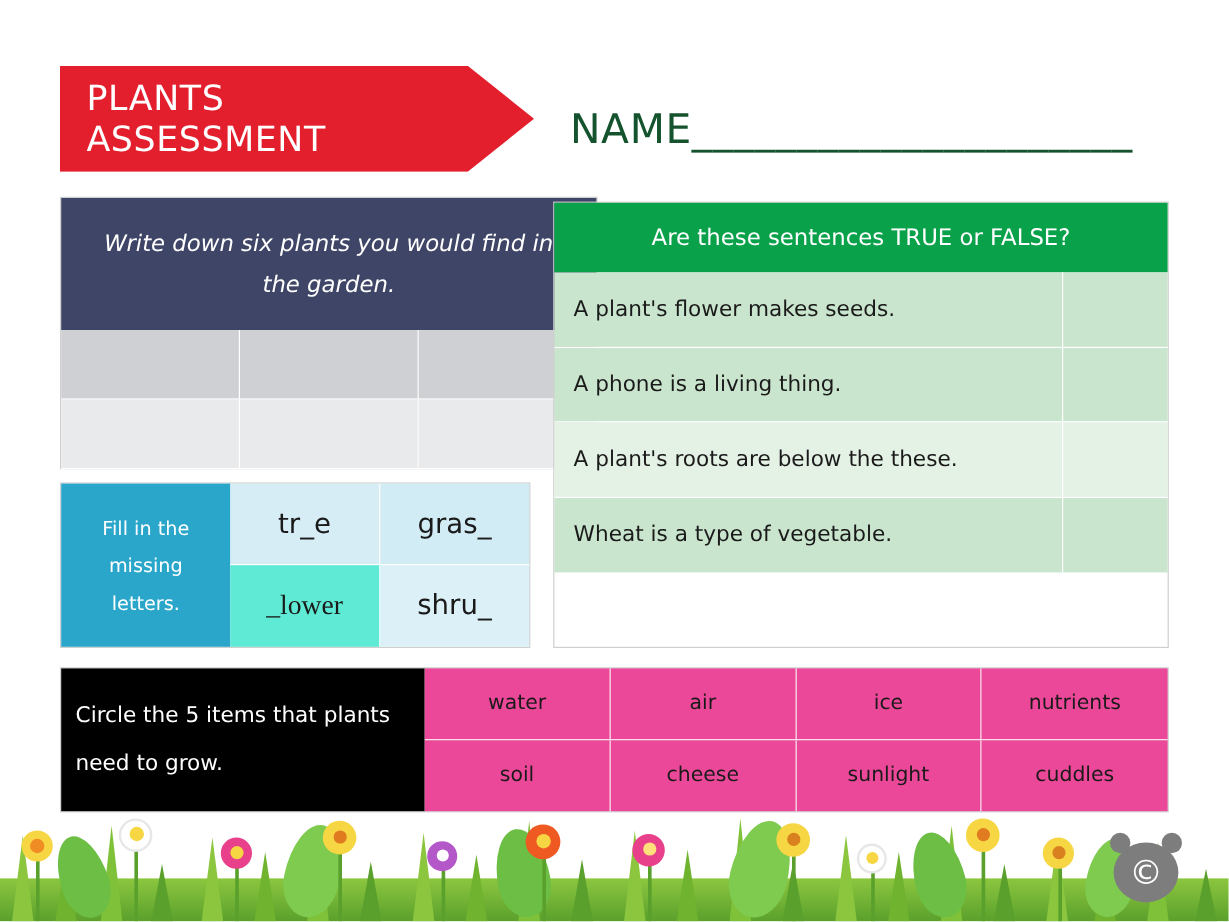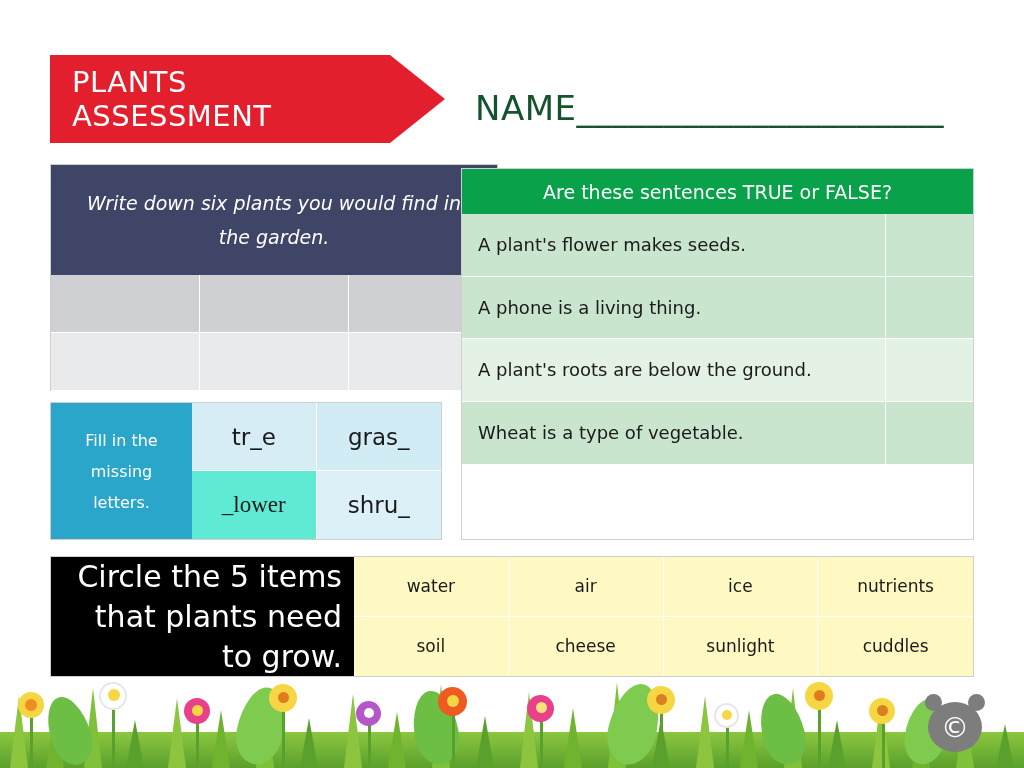--- a/index.html
+++ b/index.html
@@ -130,21 +130,21 @@
   .letter-cell.shade3 { background: #dcf0f7; }
 
   
   #tf-box {
     position: absolute;
     left: 461px; top: 168px;
     width: 513px; height: 372px;
     border: 1px solid #cfcfcf;
   }
   #tf-header {
-    width: 100%; height: 45px;
+    width: 100%; height: 58px;
     background: #0aa14b;
     color: #ffffff;
     display: flex; align-items: center; justify-content: center;
     font-size: 19px;
     text-align: center;
   }
   .tf-row {
     display: flex;
     width: 100%;
     height: 62.5px;
@@ -175,37 +175,37 @@
     width: 924px; height: 121px;
     display: flex;
     border: 1px solid #cfcfcf;
   }
   #circle-label {
     width: 303px;
     background: #000000;
     color: #ffffff;
     display: flex; flex-direction: column;
     align-items: center; justify-content: center;
-    text-align: right;
-    font-size: 30px;
+    text-align: left;
+    font-size: 18px;
     line-height: 40px;
     padding: 0 12px;
   }
   #circle-grid {
     flex: 1 1 auto;
     display: grid;
     grid-template-columns: repeat(4, 1fr);
     grid-template-rows: 1fr 1fr;
     background: #c9c9c9;
   }
   .circle-cell {
     display: flex; align-items: center; justify-content: center;
     font-size: 17px;
     color: #1a1a1a;
-    background: #fef9c3;
+    background: #ec4899;
     border-right: 1px solid #ffffff;
     border-bottom: 1px solid #ffffff;
   }
   .circle-cell:nth-child(4n) { border-right: none; }
   .circle-cell:nth-child(n+5) { border-bottom: none; }
 
   
   #flower-border {
     position: absolute;
     left: 0; bottom: 0;
@@ -309,21 +309,21 @@
     <div id="tf-header">Are these sentences TRUE or FALSE?</div>
     <div class="tf-row t0">
       <div class="tf-text">A plant's flower makes seeds.</div>
       <div class="tf-answer"></div>
     </div>
     <div class="tf-row t2">
       <div class="tf-text">A phone is a living thing.</div>
       <div class="tf-answer"></div>
     </div>
     <div class="tf-row t3">
-      <div class="tf-text">A plant's roots are below the ground.</div>
+      <div class="tf-text">A plant's roots are below the these.</div>
       <div class="tf-answer"></div>
     </div>
     <div class="tf-row t4">
       <div class="tf-text">Wheat is a type of vegetable.</div>
       <div class="tf-answer"></div>
     </div>
   </div>
 
   <div id="circle-box">
     <div id="circle-label">Circle the 5 items that plants need to grow.</div>

